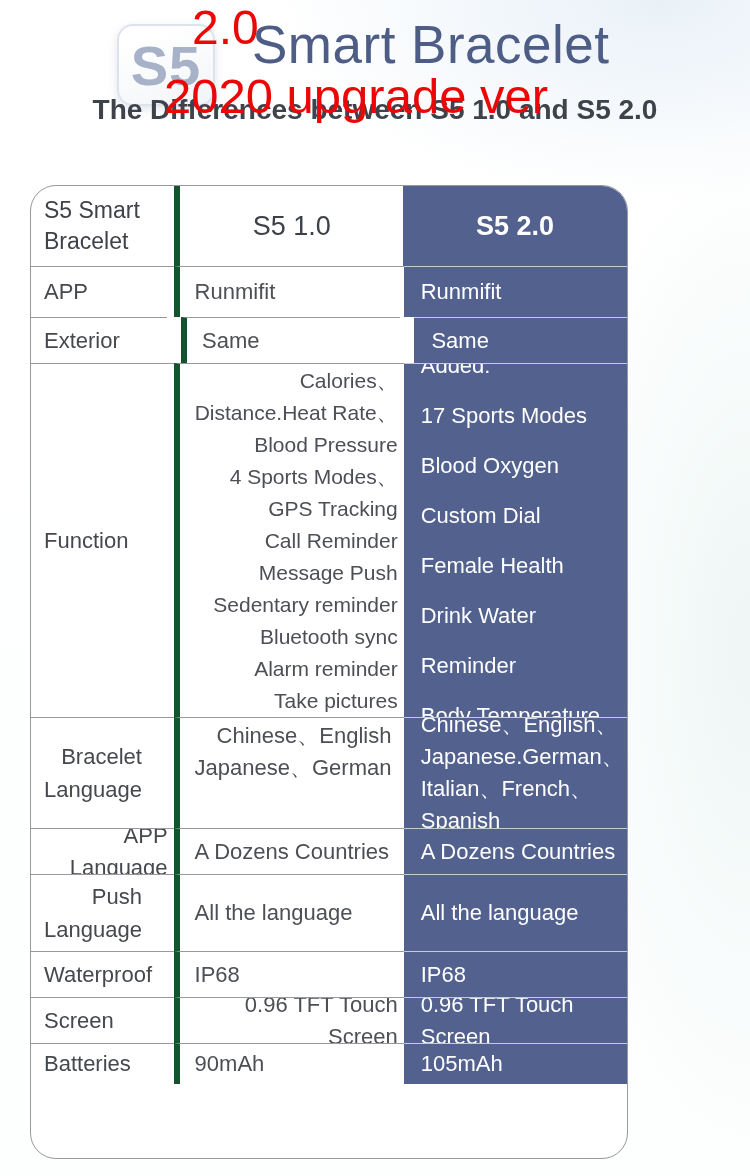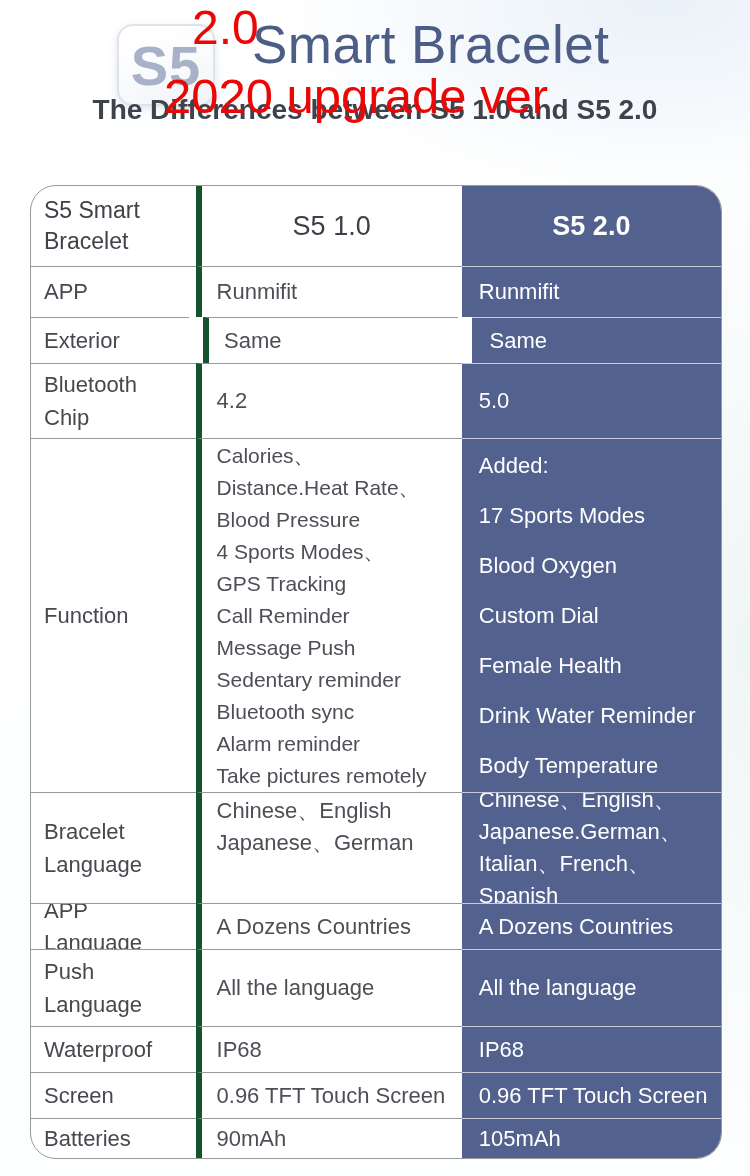--- a/index.html
+++ b/index.html
@@ -53,21 +53,21 @@
   .hero-subtitle {
     position:absolute; left:0; top:94px; width:750px;
     text-align:center;
     font-size:28px; font-weight:700; color:#3d424b;
     z-index:2; white-space:nowrap;
   }
 
   
   .compare {
     position:absolute; left:30px; top:185px;
-    width:692px; height:974px;
+    width:598px; height:974px;
     border:1px solid #97999c;
     border-radius:26px;
     overflow:hidden;
     background:#ffffff;
   }
   .row { display:flex; width:100%; }
   .cell {
     display:flex; align-items:center;
     overflow:hidden;
   }
@@ -75,21 +75,21 @@
 
   .c1 { width:165px; padding-left:13px; padding-right:6px;
         font-size:22px; color:#45484e; line-height:32px; }
   .c2 { width:267px; padding-left:15px; padding-right:6px;
         border-left:6px solid #14532d;
         font-size:22px; color:#4c4f55; line-height:32px; }
   .c3 { width:260px; padding-left:17px; padding-right:4px;
         background:#52618e;
         font-size:22px; font-weight:500; color:#ffffff; line-height:32px; }
 
-  .row + .row .c1, .row + .row .c2 { border-top:1px solid #97999c; }
+  .row + .row .c1, .row + .row .c2 { border-top:1px solid #97999c;text-align:right; }
   .row + .row .c3 { border-top:1px solid #c6cbd6; }
 
   
   .header-row { height:80px; }
   .header-row .c1 { font-size:23px; color:#3f4248; line-height:31px; }
   .header-row .c2 { font-size:27px; font-weight:500; color:#3c4048;
                     justify-content:center; padding:0; }
   .header-row .c3 { font-size:27px; font-weight:600;
                     justify-content:center; padding:8px; }
 
@@ -162,32 +162,20 @@
           <span class="txt">Exterior</span>
         </div>
       <div class="cell c2">
           <span class="txt">Same</span>
         </div>
       <div class="cell c3">
           <span class="txt">Same</span>
         </div>
     </div>
 
-    <div class="row r-bt">
-      <div class="cell c1">
-          <span class="txt">Bluetooth
-Chip</span>
-        </div>
-      <div class="cell c2">
-          <span class="txt">4.2</span>
-        </div>
-      <div class="cell c3">
-          <span class="txt">5.0</span>
-        </div>
-    </div>
 
     <div class="row r-fn">
       <div class="cell c1">
           <span class="txt">Function</span>
         </div>
       <div class="cell c2">
           <span class="txt">Time、Steps、Calories、
 Distance.Heat Rate、
 Blood Pressure
 4 Sports Modes、

